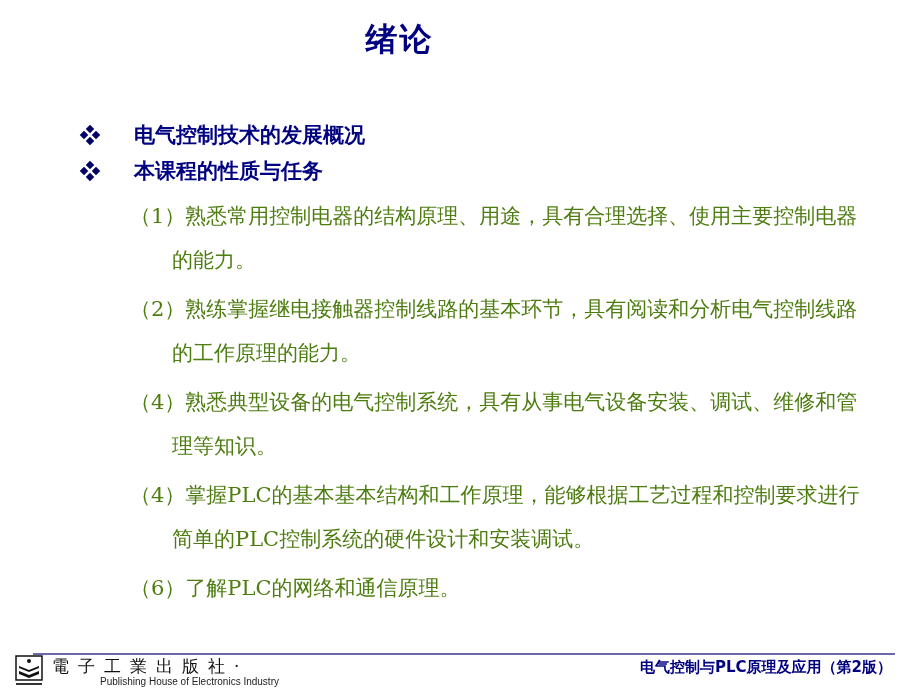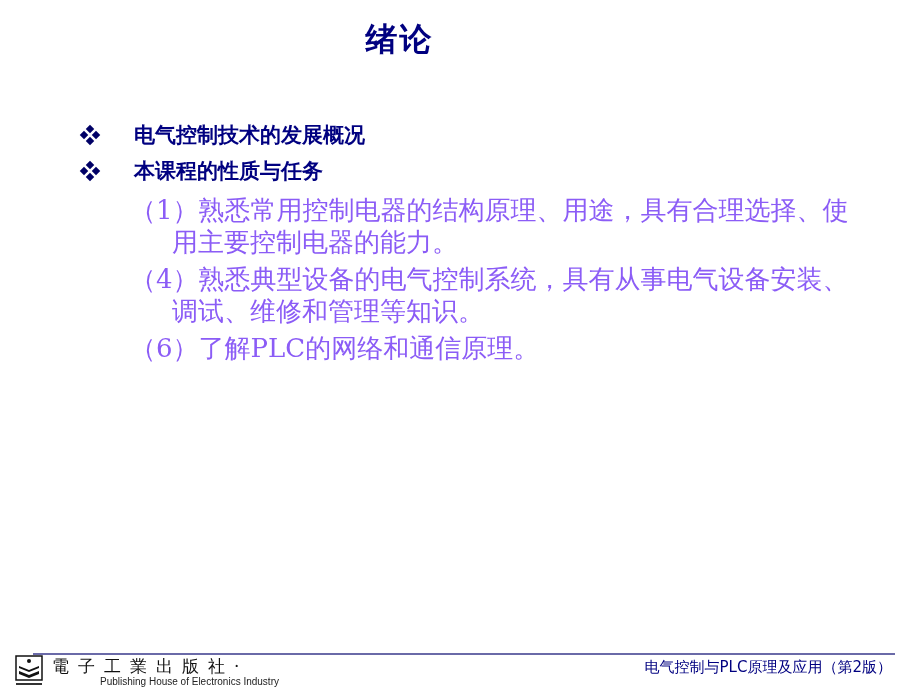--- a/index.html
+++ b/index.html
@@ -53,23 +53,23 @@
     }
     .bullet-icon .d1 { left: 7px; top: 1px; }
     .bullet-icon .d2 { left: 1px; top: 7px; }
     .bullet-icon .d3 { left: 13px; top: 7px; }
     .bullet-icon .d4 { left: 7px; top: 13px; }
     .items {
       position: absolute;
       left: 130px;
       top: 194px;
       width: 740px;
-      font-size: 26px;
-      line-height: 32px;
-      color: #8b5cf6;
+      font-size: 21px;
+      line-height: 44px;
+      color: #4d7c0f;
     }
     .item {
       margin-bottom: 5px;
       padding-left: 42px;
       text-indent: -42px;
     }
     .footer-line {
       position: absolute;
       left: 33px;
       top: 653px;
@@ -100,21 +100,21 @@
       font-family: "Liberation Sans", sans-serif;
       font-size: 10px;
       color: #222222;
       padding-left: 48px;
     }
     .footer-book {
       position: absolute;
       right: 28px;
       top: 658px;
       font-family: "DejaVu Sans", "Liberation Sans", sans-serif;
-      font-weight: normal;
+      font-weight: bold;
       font-size: 15px;
       color: #000080;
     }
   </style>
 </head>
 <body>
 
 <div class="slide-title">绪论</div>
 
 <div class="bullet-row" style="top:120px;">
@@ -132,21 +132,23 @@
     <span class="d1"></span>
       <span class="d2"></span>
       <span class="d3"></span>
       <span class="d4"></span>
   </span>
   <span>本课程的性质与任务</span>
 </div>
 
 <div class="items">
   <div class="item">（1）熟悉常用控制电器的结构原理、用途，具有合理选择、使用主要控制电器的能力。</div>
+  <div class="item">（2）熟练掌握继电接触器控制线路的基本环节，具有阅读和分析电气控制线路的工作原理的能力。</div>
   <div class="item">（4）熟悉典型设备的电气控制系统，具有从事电气设备安装、调试、维修和管理等知识。</div>
+  <div class="item">（4）掌握PLC的基本基本结构和工作原理，能够根据工艺过程和控制要求进行简单的PLC控制系统的硬件设计和安装调试。</div>
   <div class="item">（6）了解PLC的网络和通信原理。</div>
 </div>
 
 <div class="footer-line"></div>
 
 <svg class="logo" viewBox="0 0 30 32">
   <rect x="1" y="1" width="26" height="24" fill="none" stroke="#111" stroke-width="1.5"></rect>
   <circle cx="14" cy="6" r="2" fill="#111"></circle>
   <path d="M4 11 L14 15 L24 11 L24 13 L14 17 L4 13 Z" fill="#111"></path>
   <path d="M4 16 L14 20 L24 16 L24 19 L14 23 L4 19 Z" fill="#111"></path>

